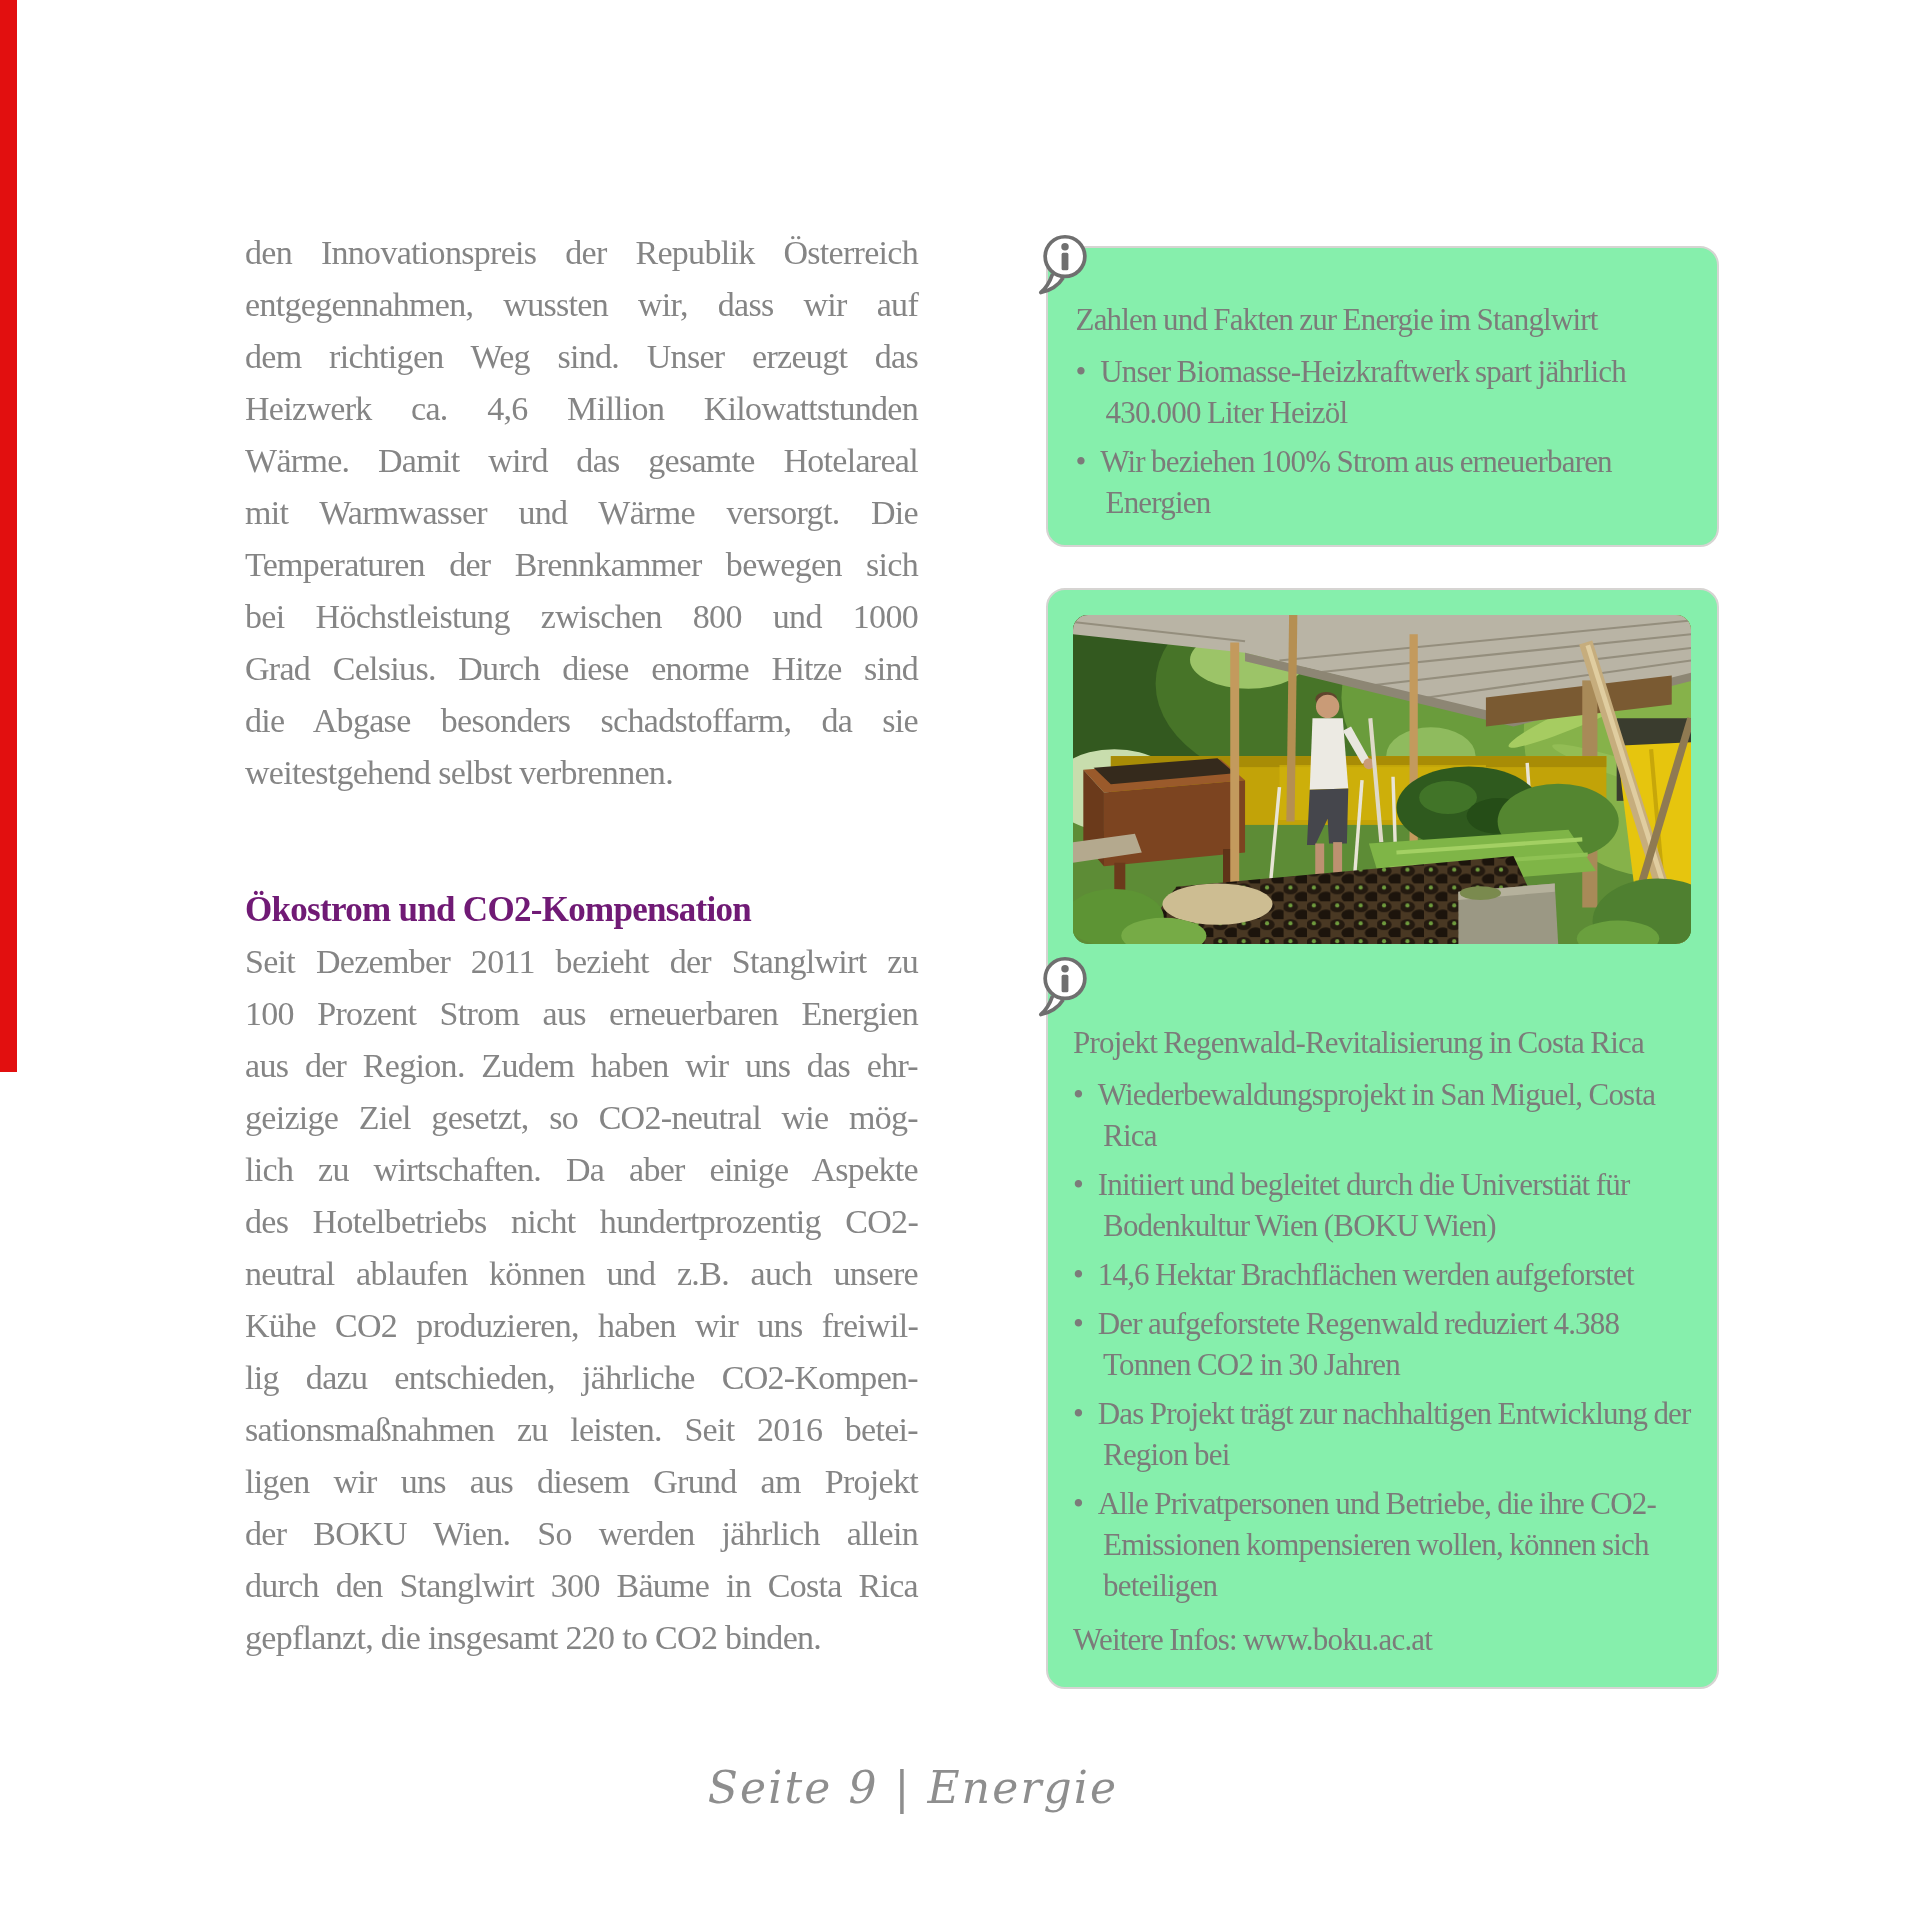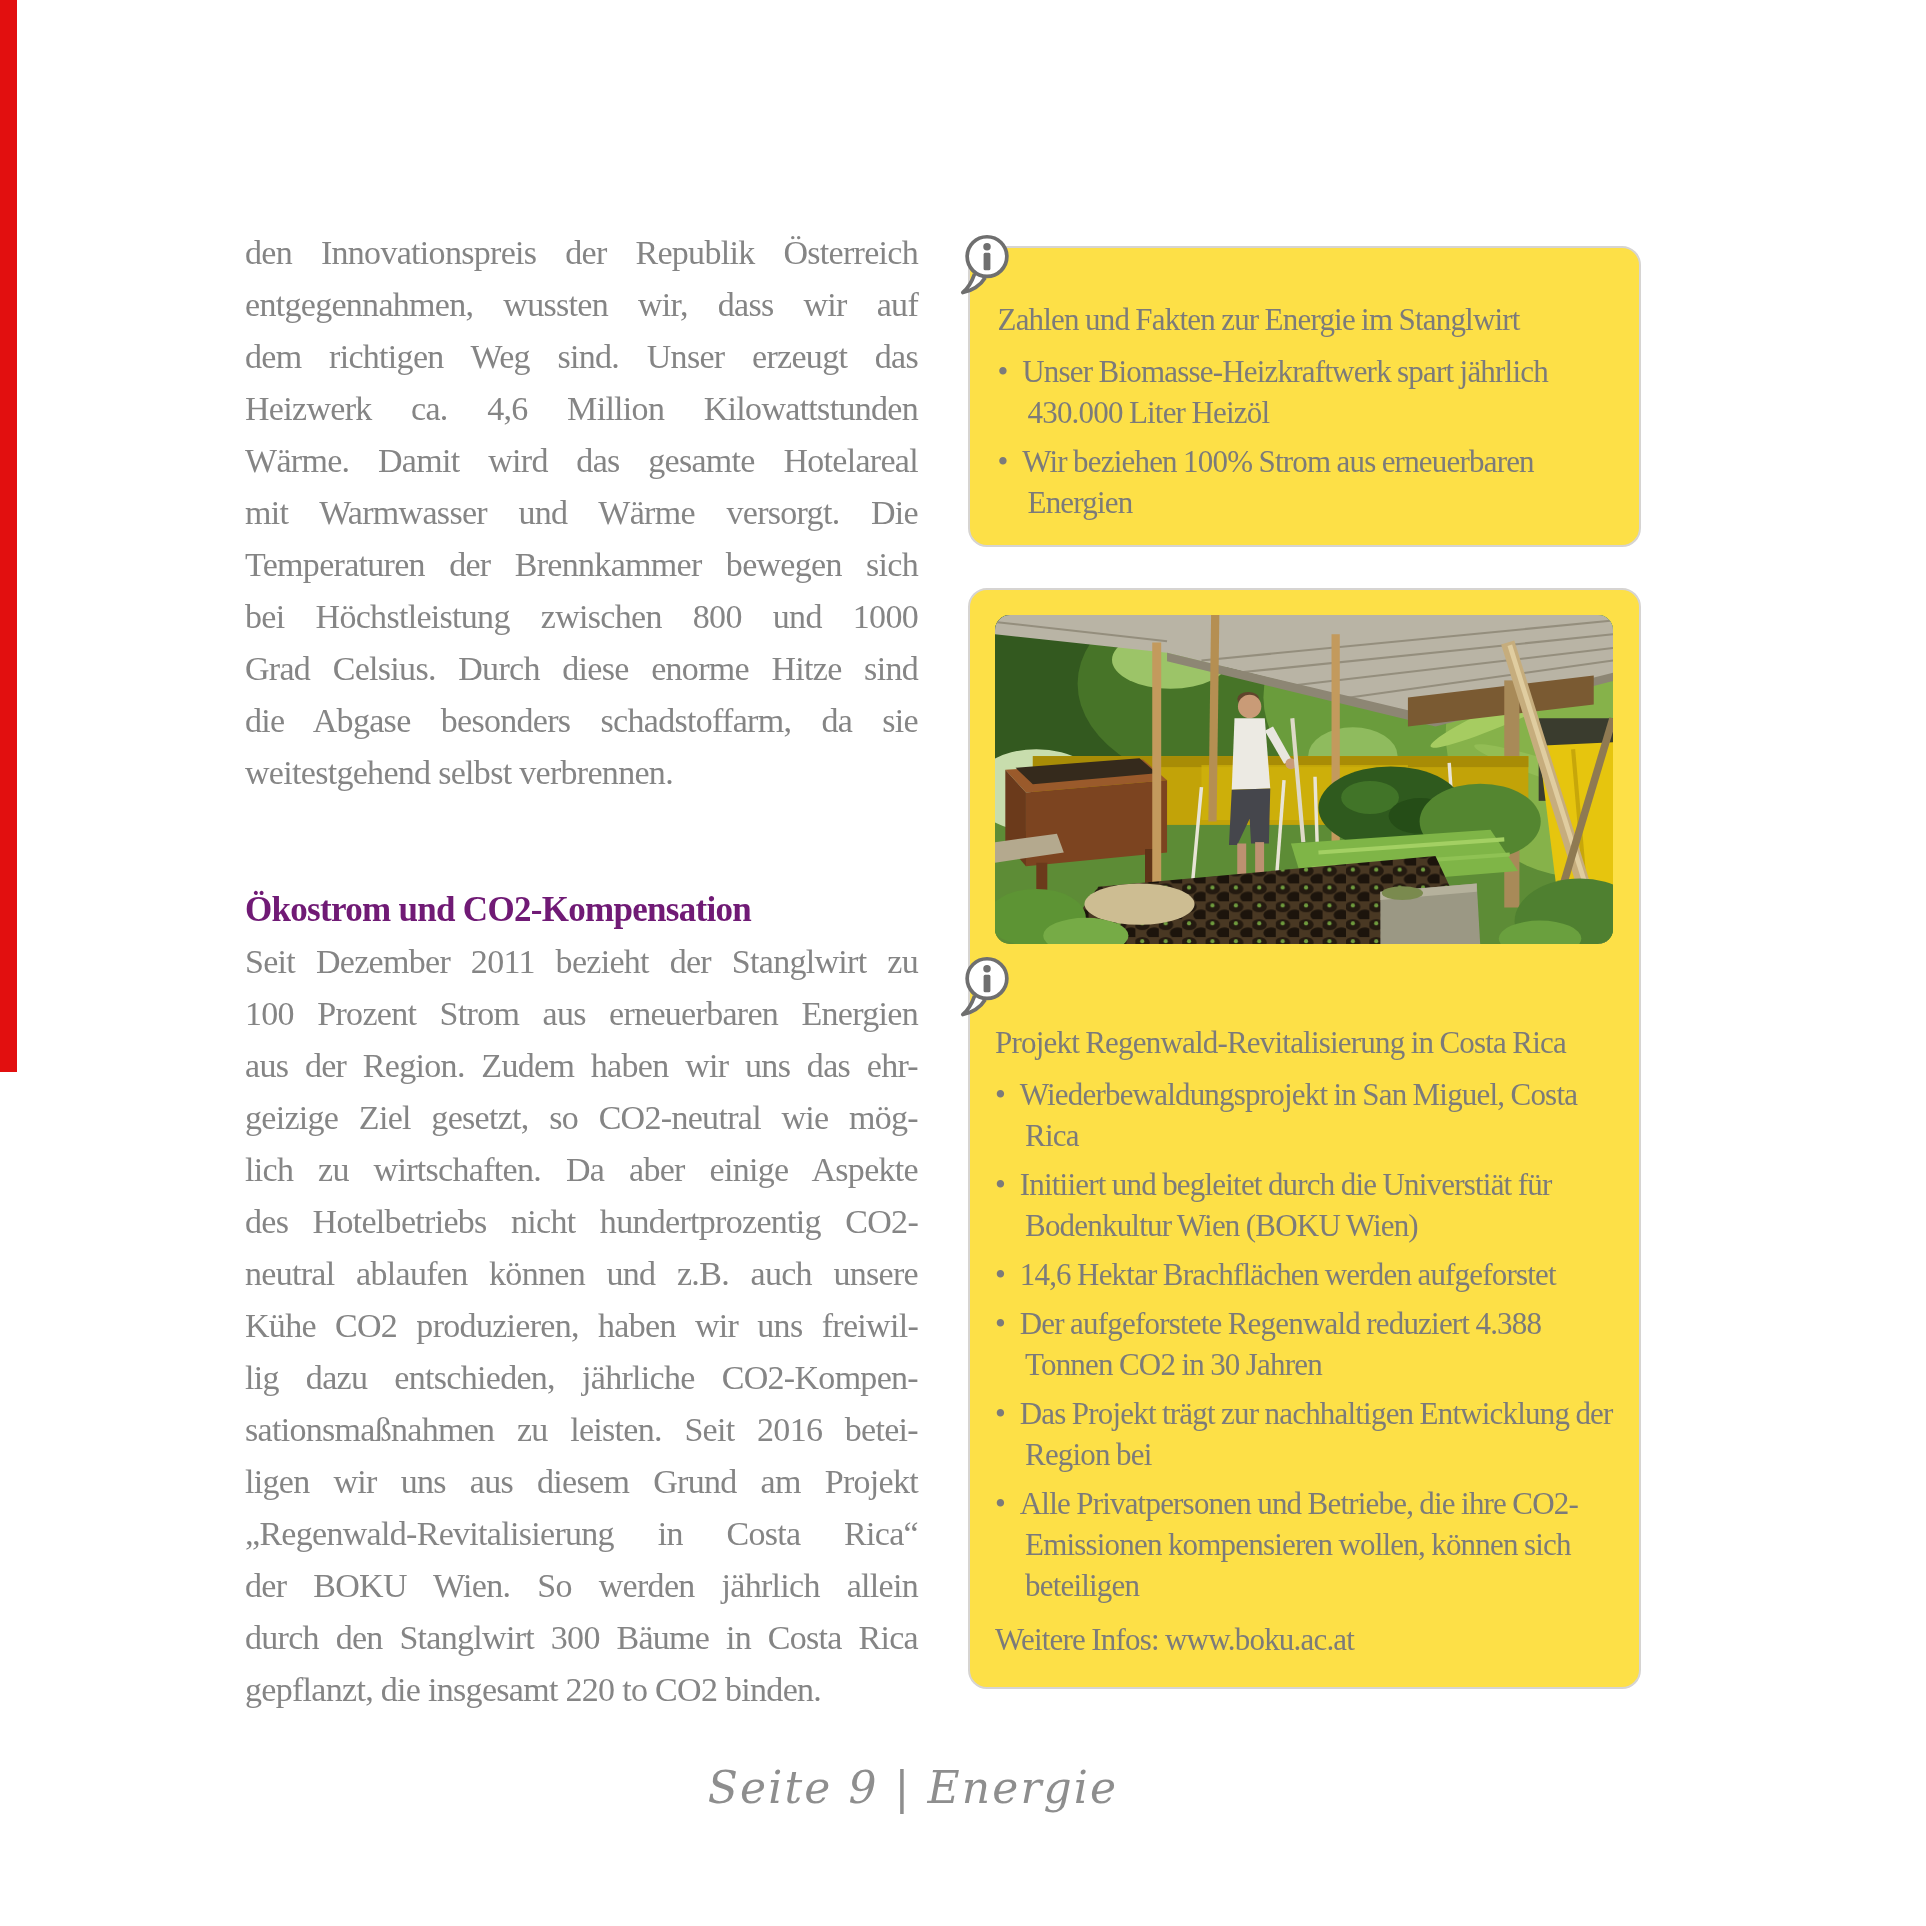--- a/index.html
+++ b/index.html
@@ -17,22 +17,22 @@
   }
   .jline{line-height:52px;text-align:justify;text-align-last:justify;white-space:normal;}
   .jline.last{text-align-last:left;}
   .article-heading{
     font-weight:bold;color:#701a75;font-size:35px;line-height:52px;
     margin-top:85px;letter-spacing:-0.7px;
   }
 
   
   .infobox{
-    position:absolute;left:968px;width:673px;box-sizing:border-box;
-    background:#fde047;border:2.8px solid #d6d4d2;border-radius:19px;
+    position:absolute;left:1046px;width:673px;box-sizing:border-box;
+    background:#86efac;border:2.8px solid #d6d4d2;border-radius:19px;
     color:#7c7b7a;font-size:31px;letter-spacing:-0.8px;word-spacing:-0.7px;
   }
   .box1{top:246px;min-height:301px;padding:50px 19px 16.5px 27.5px;}
   .box2{top:588px;min-height:1101px;padding:25px 25px 16.5px 25px;}
   .box-title{line-height:43px;margin:0 0 9.6px 0;white-space:nowrap;}
   ul.bullets{list-style:none;margin:0;padding:0;}
   ul.bullets li{line-height:41px;padding-left:30px;text-indent:-30px;margin-top:8px;}
   ul.bullets li::before{content:"\2022\2002";}
   .more-info{line-height:41px;margin-top:13.8px;}
 
@@ -79,21 +79,20 @@
       <div class="jline">100 Prozent Strom aus erneuerbaren Energien</div>
       <div class="jline">aus der Region. Zudem haben wir uns das ehr-</div>
       <div class="jline">geizige Ziel gesetzt, so CO2-neutral wie mög-</div>
       <div class="jline">lich zu wirtschaften. Da aber einige Aspekte</div>
       <div class="jline">des Hotelbetriebs nicht hundertprozentig CO2-</div>
       <div class="jline">neutral ablaufen können und z.B. auch unsere</div>
       <div class="jline">Kühe CO2 produzieren, haben wir uns freiwil-</div>
       <div class="jline">lig dazu entschieden, jährliche CO2-Kompen-</div>
       <div class="jline">sationsmaßnahmen zu leisten. Seit 2016 betei-</div>
       <div class="jline">ligen wir uns aus diesem Grund am Projekt</div>
-      <div class="jline">„Regenwald-Revitalisierung in Costa Rica“</div>
       <div class="jline">der BOKU Wien. So werden jährlich allein</div>
       <div class="jline">durch den Stanglwirt 300 Bäume in Costa Rica</div>
       <div class="jline last">gepflanzt, die insgesamt 220 to CO2 binden.</div>
     </div>
 </div>
 
 <div class="infobox box1">
   <span class="info-icon">
     <svg viewBox="0 0 100 108" width="62" height="67">
       <path d="M 30 66 Q 23 86 11 96 Q 36 90 47 72" fill="#ffffff" stroke="#6f6f6f" stroke-width="6" stroke-linejoin="round"></path>

